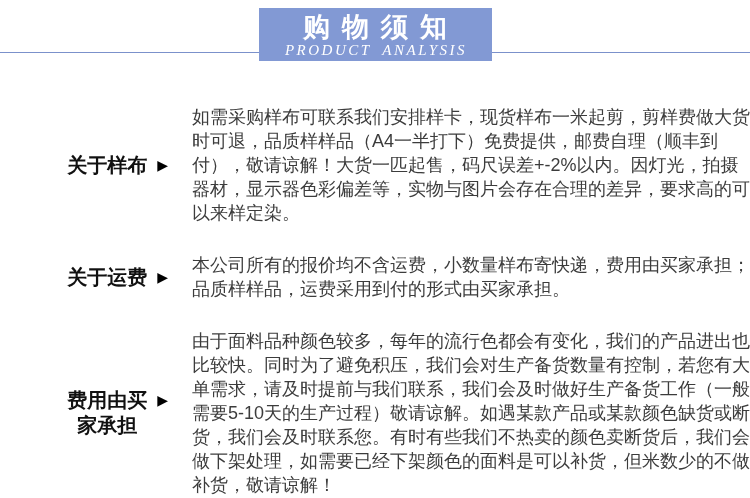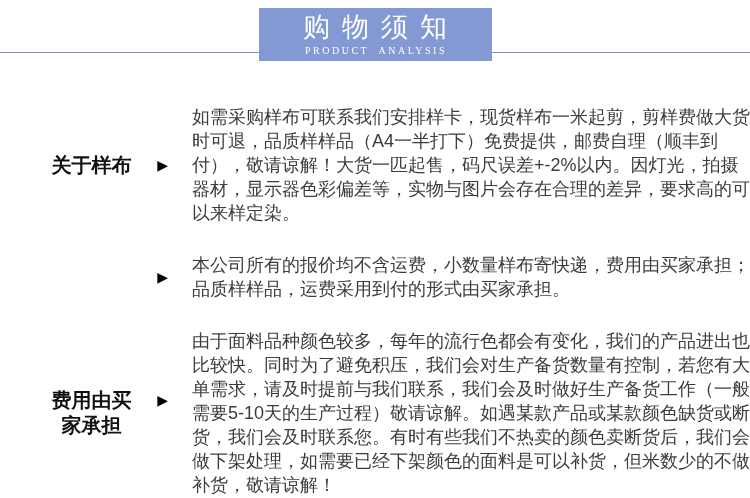--- a/index.html
+++ b/index.html
@@ -35,53 +35,54 @@
     width: 233px;
     height: 53px;
     margin: 8px auto 0 auto;
     background: var(--header-bg, #8299D4);
     text-align: center;
     padding-top: 5px;
   }
   .title-cn {
     color: var(--header-text, #FFFFFF);
     font-size: 27px;
-    font-weight: normal;
+    font-weight: bold;
     line-height: 29px;
     letter-spacing: 12px;
     padding-left: 12px; 
     white-space: nowrap;
   }
   .title-en {
     color: var(--header-text, #FFFFFF);
     font-family: "Liberation Serif", "DejaVu Serif", serif;
-    font-size: 10px;
+    font-size: 15px;
     line-height: 17px;
     letter-spacing: 2.5px;
     word-spacing: 5px;
     padding-left: 2px;
     white-space: nowrap;
+    font-style: italic;
   }
 
   main { margin-top: 44px; }
 
   section.row {
     display: flex;
     align-items: center;
   }
   section.row + section.row { margin-top: 28px; }
 
   .label-col {
     width: 118px;
     margin-left: 50px;
     flex: 0 0 auto;
     display: flex;
     justify-content: flex-end;
     align-items: flex-start;
-    gap: 24px;
+    gap: 8px;
   }
   .label-text {
     display: inline-block;
     width: 84px;
     text-align: center;
     color: var(--label-text, #111111);
     font-size: 20px;
     font-weight: bold;
     line-height: 25px;
   }
@@ -118,20 +119,21 @@
     <section class="row">
       <div class="label-col">
         <span class="label-text">关于样布</span>
         <span class="arrow">▶</span>
       </div>
       <p class="text-col">如需采购样布可联系我们安排样卡，现货样布一米起剪，剪样费做大货时可退，品质样样品（A4一半打下）免费提供，邮费自理（顺丰到付），敬请谅解！大货一匹起售，码尺误差+-2%以内。因灯光，拍摄器材，显示器色彩偏差等，实物与图片会存在合理的差异，要求高的可以来样定染。</p>
     </section>
 
     <section class="row">
       <div class="label-col">
+        <span class="label-text">关于运费</span>
         <span class="arrow">▶</span>
       </div>
       <p class="text-col">本公司所有的报价均不含运费，小数量样布寄快递，费用由买家承担；品质样样品，运费采用到付的形式由买家承担。</p>
     </section>
 
     <section class="row">
       <div class="label-col">
         <span class="label-text">费用由买家承担</span>
         <span class="arrow">▶</span>
       </div>

